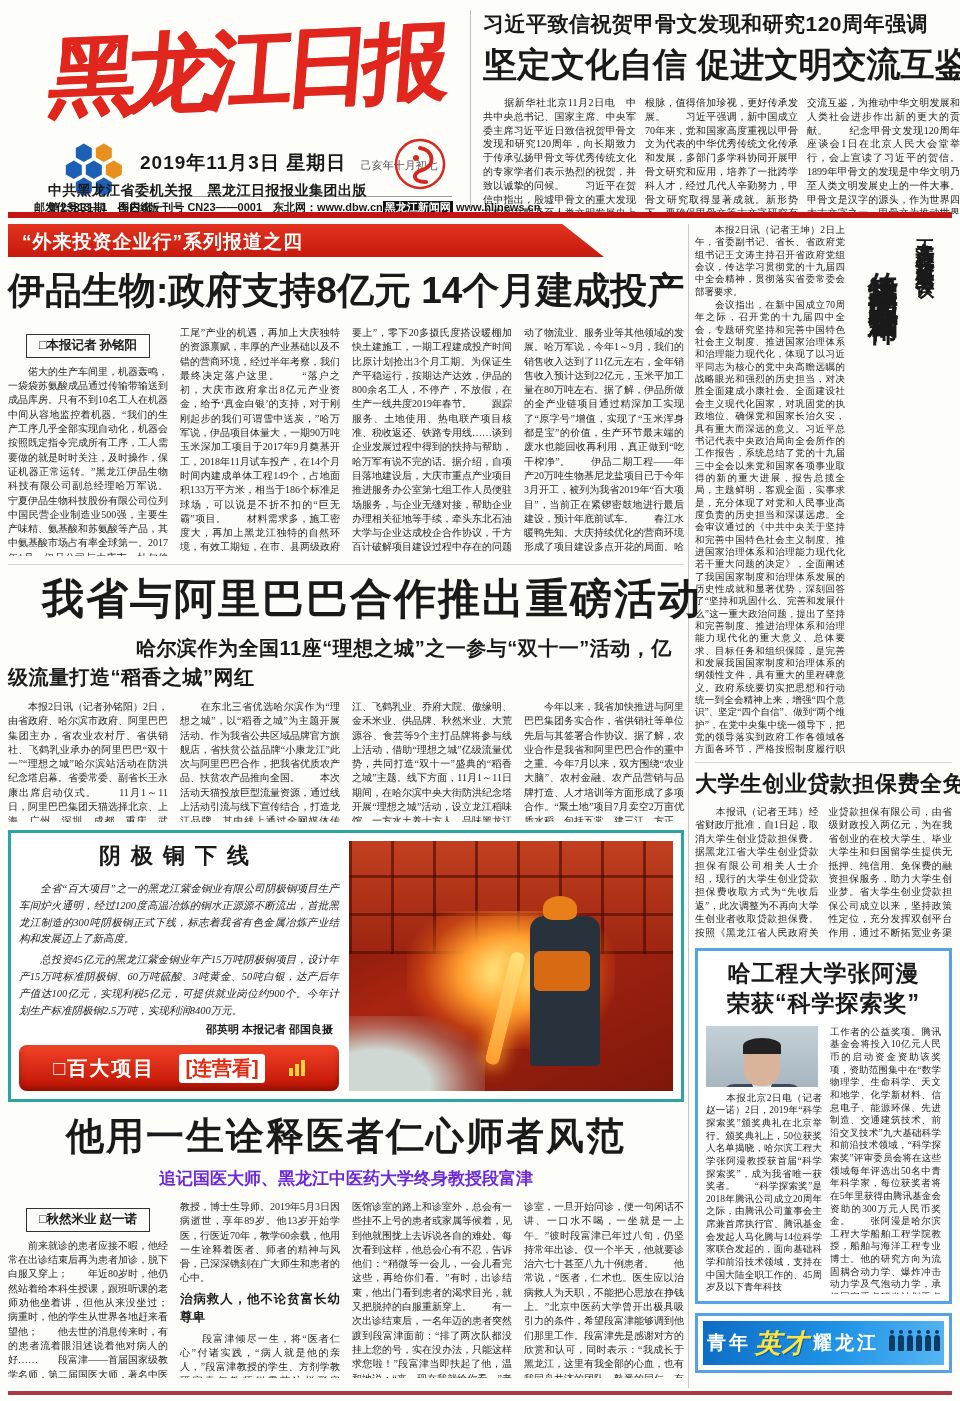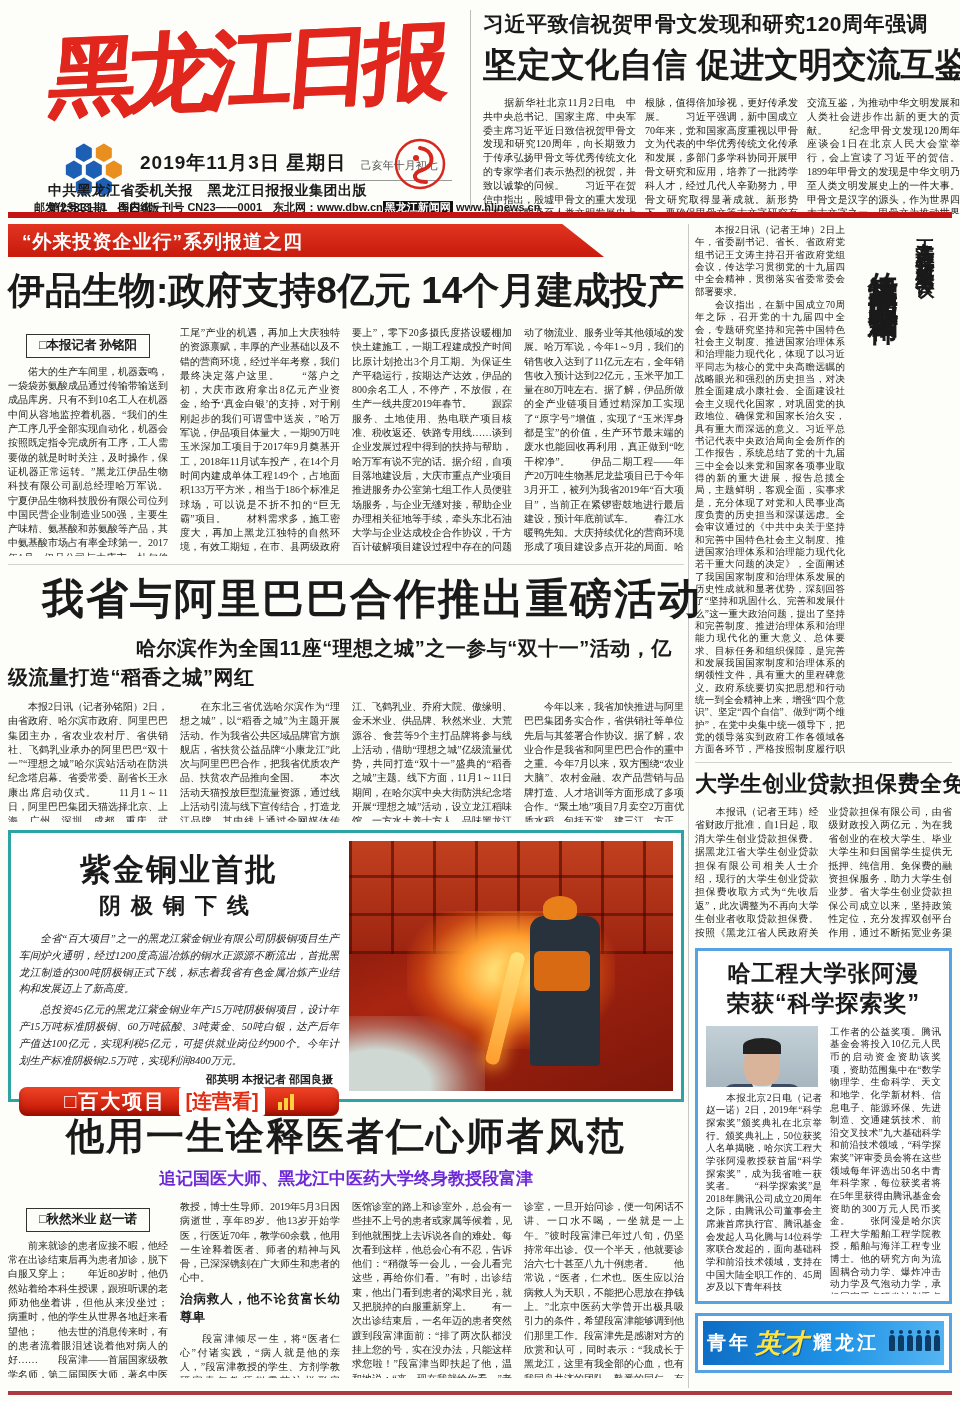--- a/index.html
+++ b/index.html
@@ -15,21 +15,21 @@
   .header { position:absolute; left:8px; top:4px; width:944px; height:206px; }
   .masthead-title {
     position:absolute; left:42px; top:2px; width:420px; height:140px;
     font-size:86px; font-weight:900; color:#e1261d; line-height:1.45;
     letter-spacing:-8px; transform:skewX(-7deg) rotate(-2.5deg);
     text-shadow:1px 0 #e1261d, 0 1px #e1261d; white-space:nowrap;
   }
   .hex-logo { position:absolute; left:52px; top:138px; width:66px; height:56px; }
   .hex { position:absolute; font-size:22px; line-height:1; }
   .hex.b { color:#1d5fb4; } .hex.o { color:#e88f1d; }
-  .date-row { position:absolute; left:132px; top:146px; width:312px; border-bottom:1px solid #999; padding-bottom:4px; white-space:nowrap; }
+  .date-row { position:absolute; left:132px; top:146px; width:312px; border-bottom:1px solid #999; padding-bottom:20px; white-space:nowrap; }
   .date-main { font-size:19px; font-weight:bold; letter-spacing:1px; }
   .date-lunar { font-size:11px; color:#555; margin-left:10px; }
   .phoenix { position:absolute; left:386px; top:134px; }
   .org-row { position:absolute; left:40px; top:178px; width:420px; display:flex; justify-content:space-between; white-space:nowrap;flex-direction:column; }
   .org-line { font-size:14px; font-weight:bold; letter-spacing:0.5px; }
   .issue-line { font-size:12px; font-weight:bold; }
   .postal-row { position:absolute; left:26px; top:196px; width:440px; display:flex; justify-content:space-between; white-space:nowrap; }
   .postal-line { font-size:11px; font-weight:bold; }
   .site-line { font-size:11px; font-weight:bold; }
   .site-line .rev { background:#111; color:#fff; padding:0 2px; }
@@ -61,21 +61,21 @@
   .ali-headline { font-size:42px; font-weight:900; letter-spacing:2px; padding-left:34px; white-space:nowrap; }
   .ali-subtitle { font-size:20px; font-weight:900; line-height:1.45; margin-top:7px; text-indent:128px; letter-spacing:0.5px; }
   .ali-cols { margin-top:8px; height:122px; }
 
   .photo-box { margin-top:8px; border:3px solid #2ea3a3; background:#fff; padding:8px; height:272px; display:flex; gap:10px; }
   .pz-left { width:320px; display:flex; flex-direction:column; }
   .pz-h1 { font-size:31px; font-weight:900; text-align:center; letter-spacing:2px; margin-top:8px; }
   .pz-h2 { font-size:22px; font-weight:900; text-align:center; letter-spacing:10px; }
   .pz-body { font-size:10.5px; line-height:1.6; font-style:italic; margin-top:10px; text-align:justify; color:#222; }
   .pz-credit { font-size:11px; font-weight:bold; text-align:right; margin-top:3px; padding-right:6px; }
-  .pz-badge { margin-top:auto; height:46px; border-radius:8px; background:linear-gradient(#f04327,#bf1202); display:flex; align-items:center; justify-content:center; gap:13px; box-shadow:inset 0 -4px 6px rgba(0,0,0,.25); }
+  .pz-badge { margin-top:auto; height:46px; border-radius:8px; background:linear-gradient(#f04327,#bf1202); display:flex; align-items:center; justify-content:center; gap:24px; box-shadow:inset 0 -4px 6px rgba(0,0,0,.25); }
   .badge-prefix { color:#fff; font-size:20px; font-weight:900; letter-spacing:2px; }
   .badge-window { background:#fff; color:#e32b12; font-size:20px; font-weight:900; padding:1px 6px; border-radius:3px; }
   .badge-bars { display:flex; align-items:flex-end; gap:2px; }
   .badge-bars i { display:block; width:4px; background:#ffd23e; }
   .pz-photo { flex:1; position:relative; overflow:hidden; background:linear-gradient(155deg,#6e1007,#a82511 45%,#7e170a); }
   .pz-grid { position:absolute; inset:0 0 55% 0; background:
       repeating-linear-gradient(90deg, rgba(60,5,0,.55) 0 3px, transparent 3px 42px),
       repeating-linear-gradient(0deg, rgba(60,5,0,.5) 0 3px, transparent 3px 38px),
       linear-gradient(#c2401f,#9c2410); }
   .pz-glow { position:absolute; left:18%; top:28%; width:64%; height:55%; background:radial-gradient(ellipse at 50% 45%, #ffe37a 0 12%, #ff9d2e 35%, rgba(255,110,20,.35) 60%, transparent 75%); }
@@ -197,21 +197,20 @@
     <div class="ali-subtitle">哈尔滨作为全国11座“理想之城”之一参与“双十一”活动，亿级流量打造“稻香之城”网红</div>
     <div class="cols ali-cols serif">
       <p>　　本报2日讯（记者孙铭阳）2日，由省政府、哈尔滨市政府、阿里巴巴集团主办，省农业农村厅、省供销社、飞鹤乳业承办的阿里巴巴“双十一”“理想之城”哈尔滨站活动在防洪纪念塔启幕。省委常委、副省长王永康出席启动仪式。　　11月1～11日，阿里巴巴集团天猫选择北京、上海、广州、深圳、成都、重庆、武汉、南京、杭州、西安、哈尔滨等11座城市作为“理想之城”，在11座城市的11条著名街区，打造大型许愿天猫，使其成为城市新型网红打卡点，提供连续11天不间断的线上线下互动以及上百场全景体验活动。</p>
       <p>　　在东北三省优选哈尔滨作为“理想之城”，以“稻香之城”为主题开展活动。作为我省公共区域品牌官方旗舰店，省扶贫公益品牌“小康龙江”此次与阿里巴巴合作，把我省优质农产品、扶贫农产品推向全国。　　本次活动天猫投放巨型流量资源，通过线上活动引流与线下宣传结合，打造龙江品牌。其中线上通过全网媒体传播、媒介投放等方式引流，站内流量匹配为“双十一”主会场、“双十一”狂欢互动城、手机淘宝、天猫理想生活、支付宝等渠道首页展示资源，营造亿级流量。我省的小康龙</p>
       <p>江、飞鹤乳业、乔府大院、傲缘明、金禾米业、供品牌、秋然米业、大荒源谷、食芸等9个主打品牌将参与线上活动，借助“理想之城”亿级流量优势，共同打造“双十一”盛典的“稻香之城”主题。线下方面，11月1～11日期间，在哈尔滨中央大街防洪纪念塔开展“理想之城”活动，设立龙江稻味馆，一方水土养十方人、品味黑龙江等分主题，具体包含大米专家点评、谷物作画、哈尔滨大米制作全球美食等内容，以视觉、听觉、嗅觉、味觉等全方位的体验活动馈赠广大消费者。</p>
       <p>　　今年以来，我省加快推进与阿里巴巴集团务实合作，省供销社等单位先后与其签署合作协议。据了解，农业合作是我省和阿里巴巴合作的重中之重。今年7月以来，双方围绕“农业大脑”、农村金融、农产品营销与品牌打造、人才培训等方面形成了多项合作。“聚土地”项目7月卖空2万亩优质水稻，包括五常、建三江、方正、延寿等核心产区的优质大米在天猫平台上频频“圈粉”。“理想之城”活动作为我省与阿里巴巴集团战略合作的切入点及承接点，对打造行业品牌、打造哈尔滨城市名片，提升黑龙江地域产品知名度有积极意义。</p>
     </div>
 
     <div class="photo-box">
       <div class="pz-left">
-        <div class="pz-h1">紫金铜业首批</div>
         <div class="pz-h2">阴极铜下线</div>
         <div class="pz-body serif">　　全省“百大项目”之一的黑龙江紫金铜业有限公司阴极铜项目生产车间炉火通明，经过1200度高温冶炼的铜水正源源不断流出，首批黑龙江制造的300吨阴极铜正式下线，标志着我省有色金属冶炼产业结构和发展迈上了新高度。</div>
         <div class="pz-body serif" style="margin-top:4px;">　　总投资45亿元的黑龙江紫金铜业年产15万吨阴极铜项目，设计年产15万吨标准阴极铜、60万吨硫酸、3吨黄金、50吨白银，达产后年产值达100亿元，实现利税5亿元，可提供就业岗位约900个。今年计划生产标准阴极铜2.5万吨，实现利润8400万元。</div>
         <div class="pz-credit">邵英明 本报记者 邵国良摄</div>
         <div class="pz-badge">
           <span class="badge-prefix">□百大项目</span>
           <span class="badge-window">[连营看]</span>
           <span class="badge-bars">
               <i style="height:8px"></i>
               <i style="height:12px"></i>

